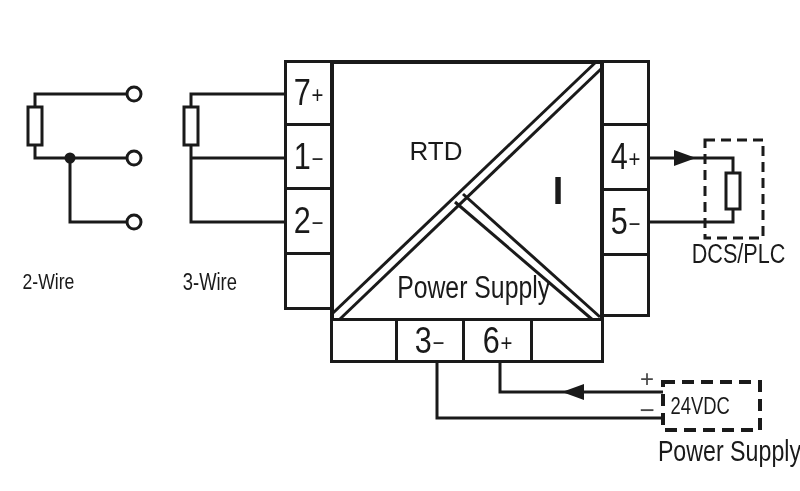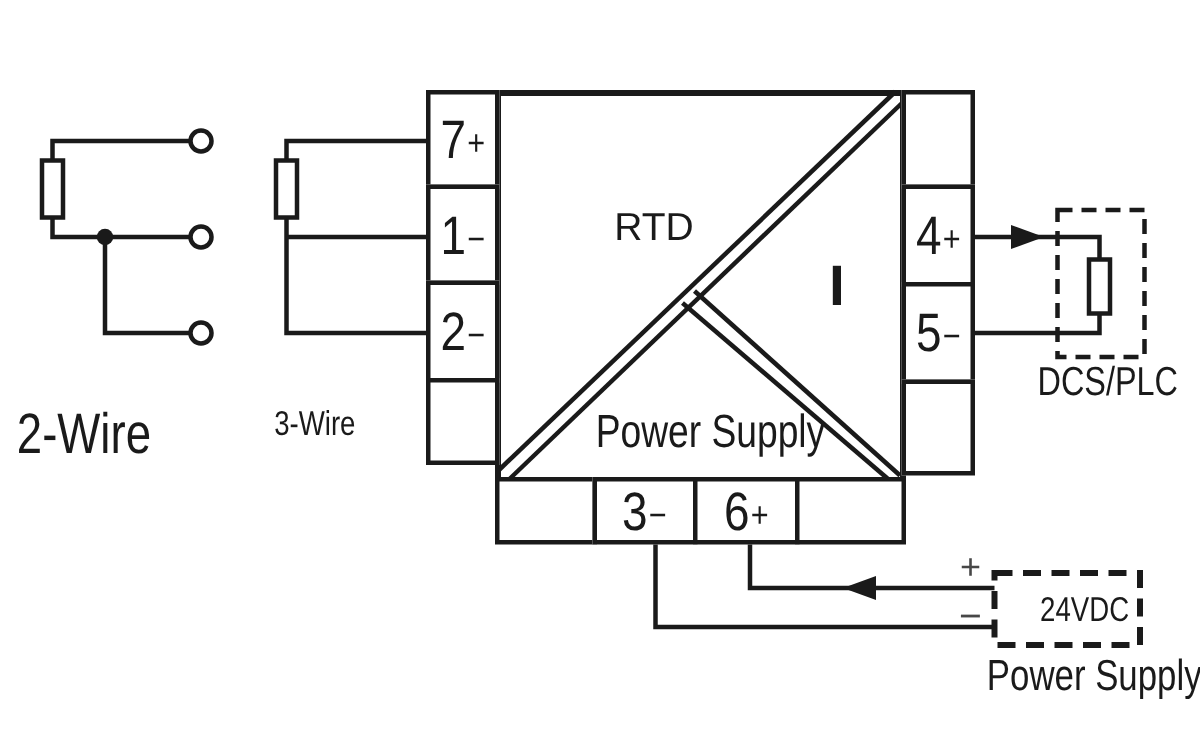--- a/index.html
+++ b/index.html
@@ -20,24 +20,24 @@
   .tlabel{white-space:nowrap;display:inline-block;transform:scaleX(.85);transform-origin:center;}
   .tlabel .digit{font-size:36px;line-height:1;}
   .tlabel .sign{font-size:24px;line-height:1;margin-left:1px;position:relative;top:-2px;}
   .txt{position:absolute;z-index:4;line-height:1;white-space:nowrap;}
   .cond{display:inline-block;transform:scaleX(.8);transform-origin:center;}
   .ctr{text-align:center;}
   
   .rtd{left:386px;top:125px;width:100px;font-size:26px;margin-top:13px;}
   .ilab{left:538px;top:172px;width:40px;font-size:38px;font-weight:bold;}
   .psin{left:378px;top:272px;width:170px;font-size:31px;}
-  .w2{left:0px;top:271px;width:96px;font-size:38px;}
+  .w2{left:0px;top:271px;width:96px;font-size:22px;}
   .w3{left:160px;top:271px;width:100px;font-size:23px;}
   .dcs{left:680px;top:241px;width:108px;font-size:27px;text-decoration:underline;}
-  .v24{left:663px;top:382px;width:97px;height:48px;font-size:23px;display:flex;align-items:center;justify-content:flex-end;}
+  .v24{left:663px;top:382px;width:97px;height:48px;font-size:23px;display:flex;align-items:center;justify-content:flex-start;}
   .psout{left:640px;top:437px;width:156px;font-size:29px;}
   .plus{left:635px;top:367px;width:24px;font-size:24px;color:#474747;}
   .minus{left:635px;top:397px;width:24px;font-size:26px;color:#474747;}
 </style>
 </head>
 <body>
 
 <div class="stage">
 
   <div class="mainbox"></div>

